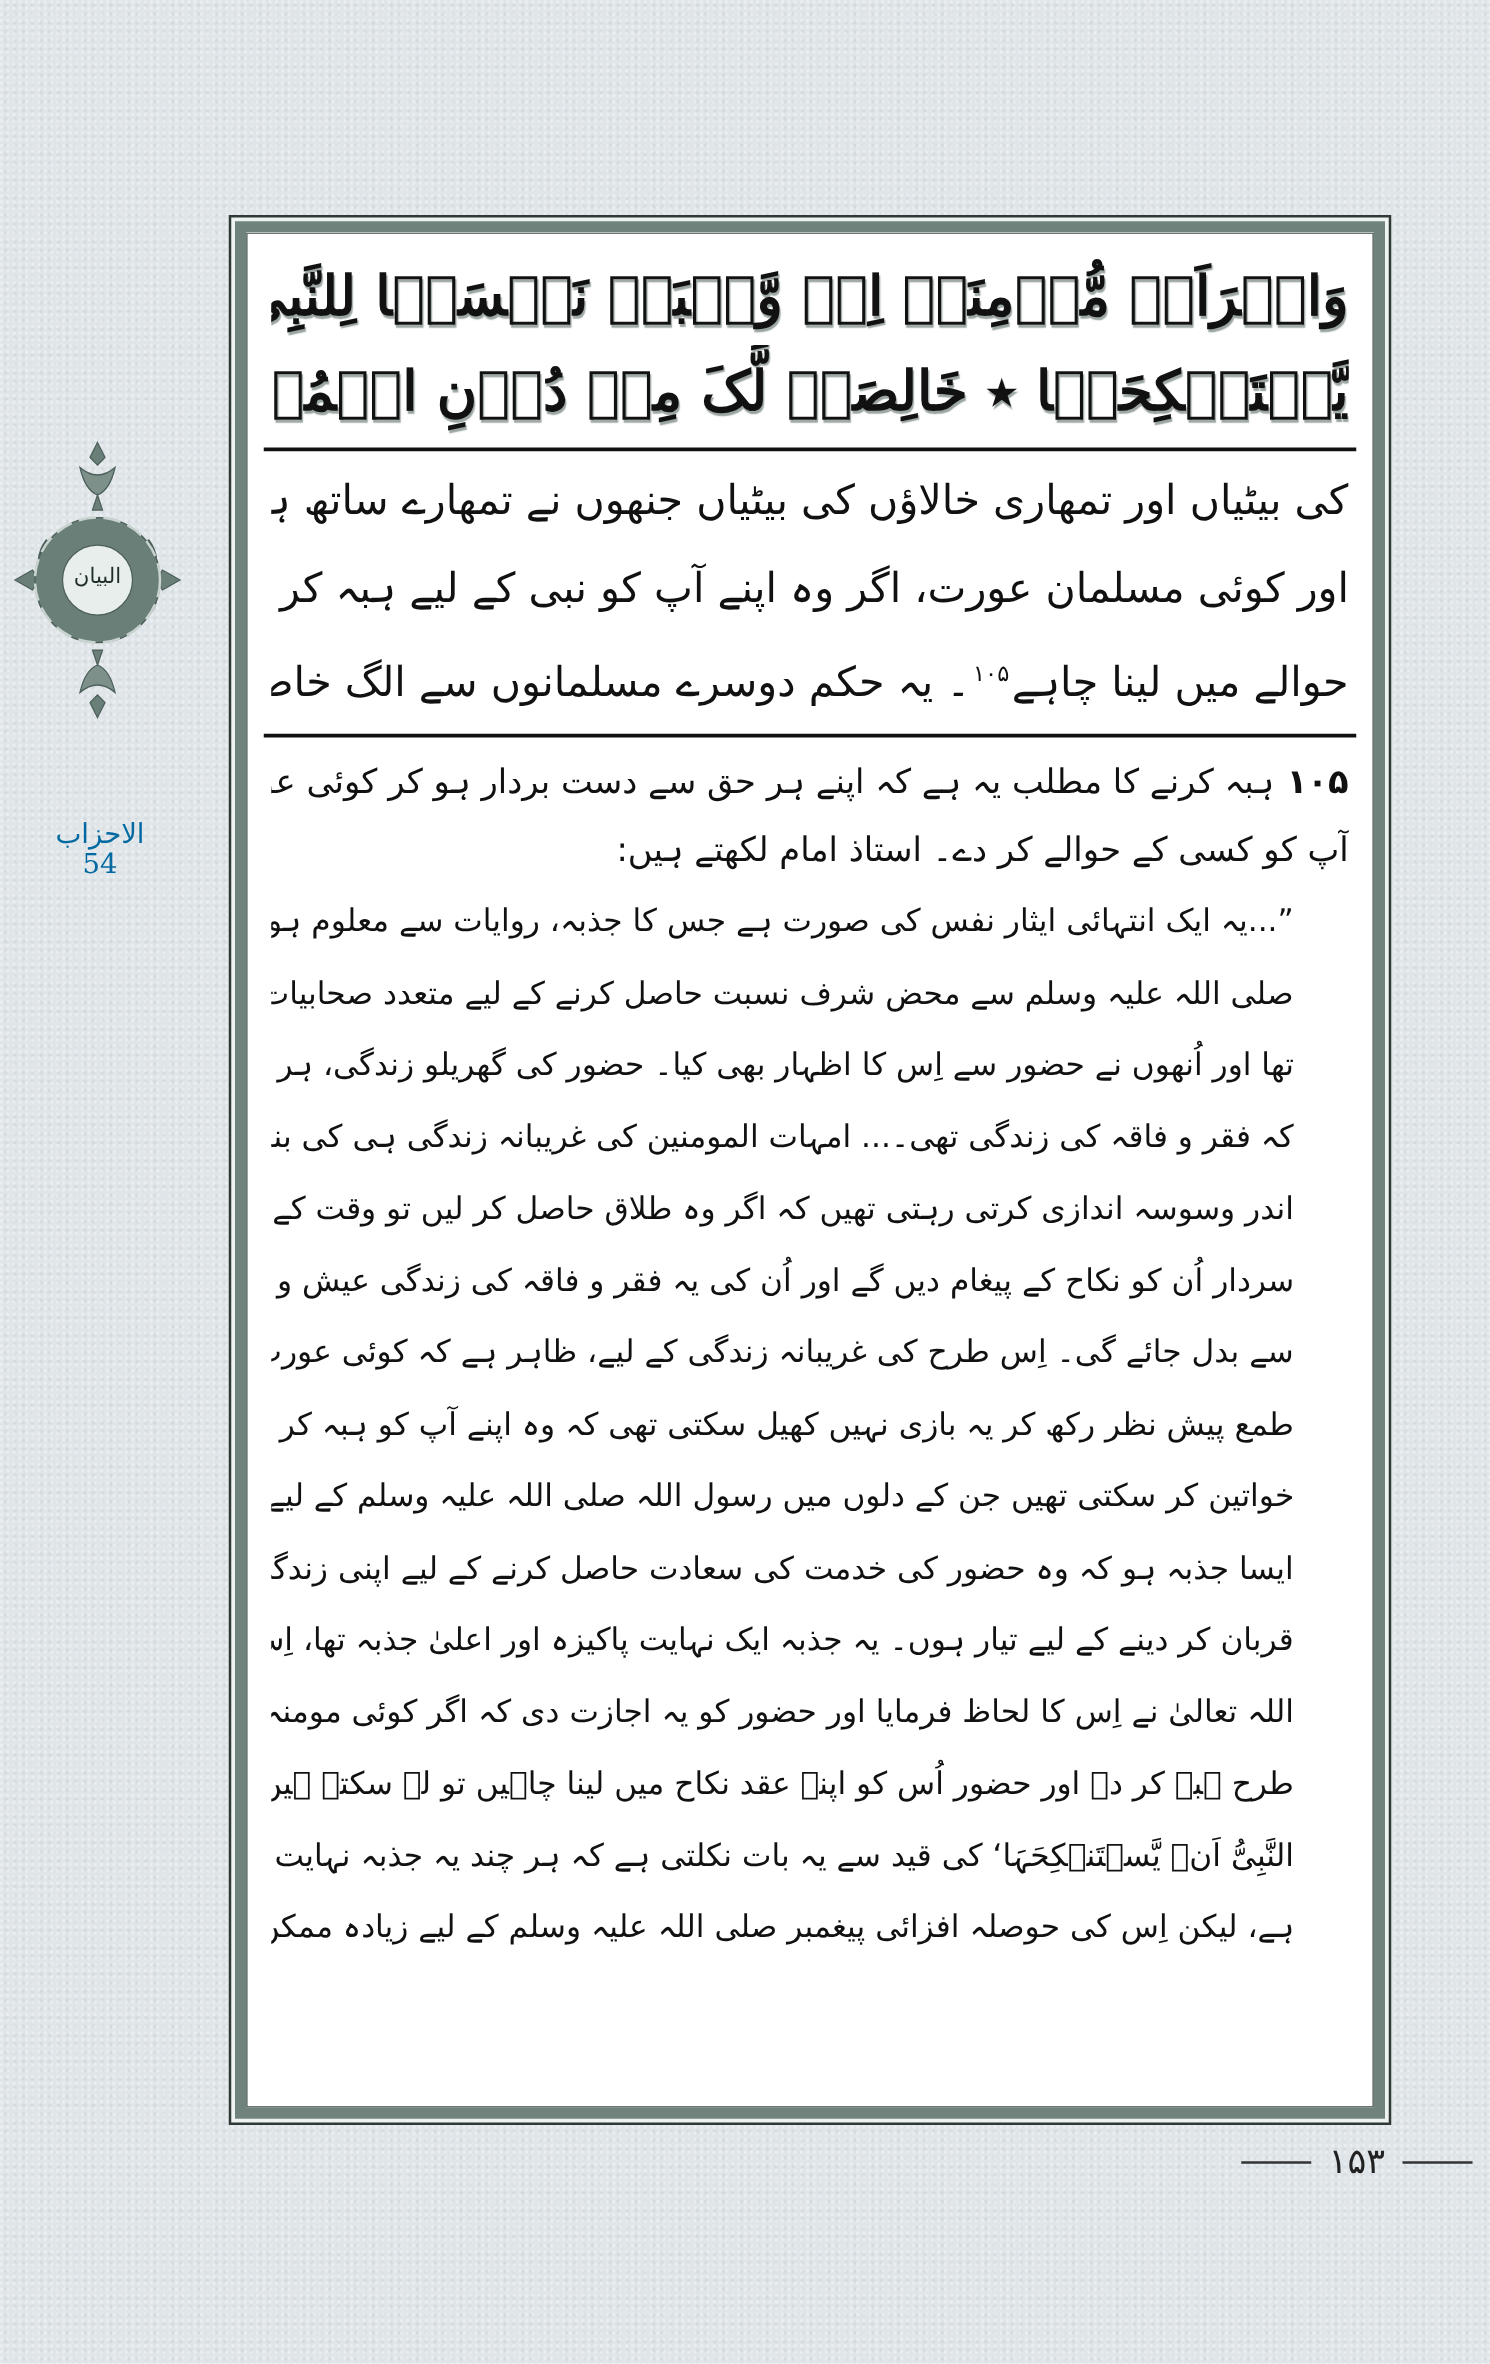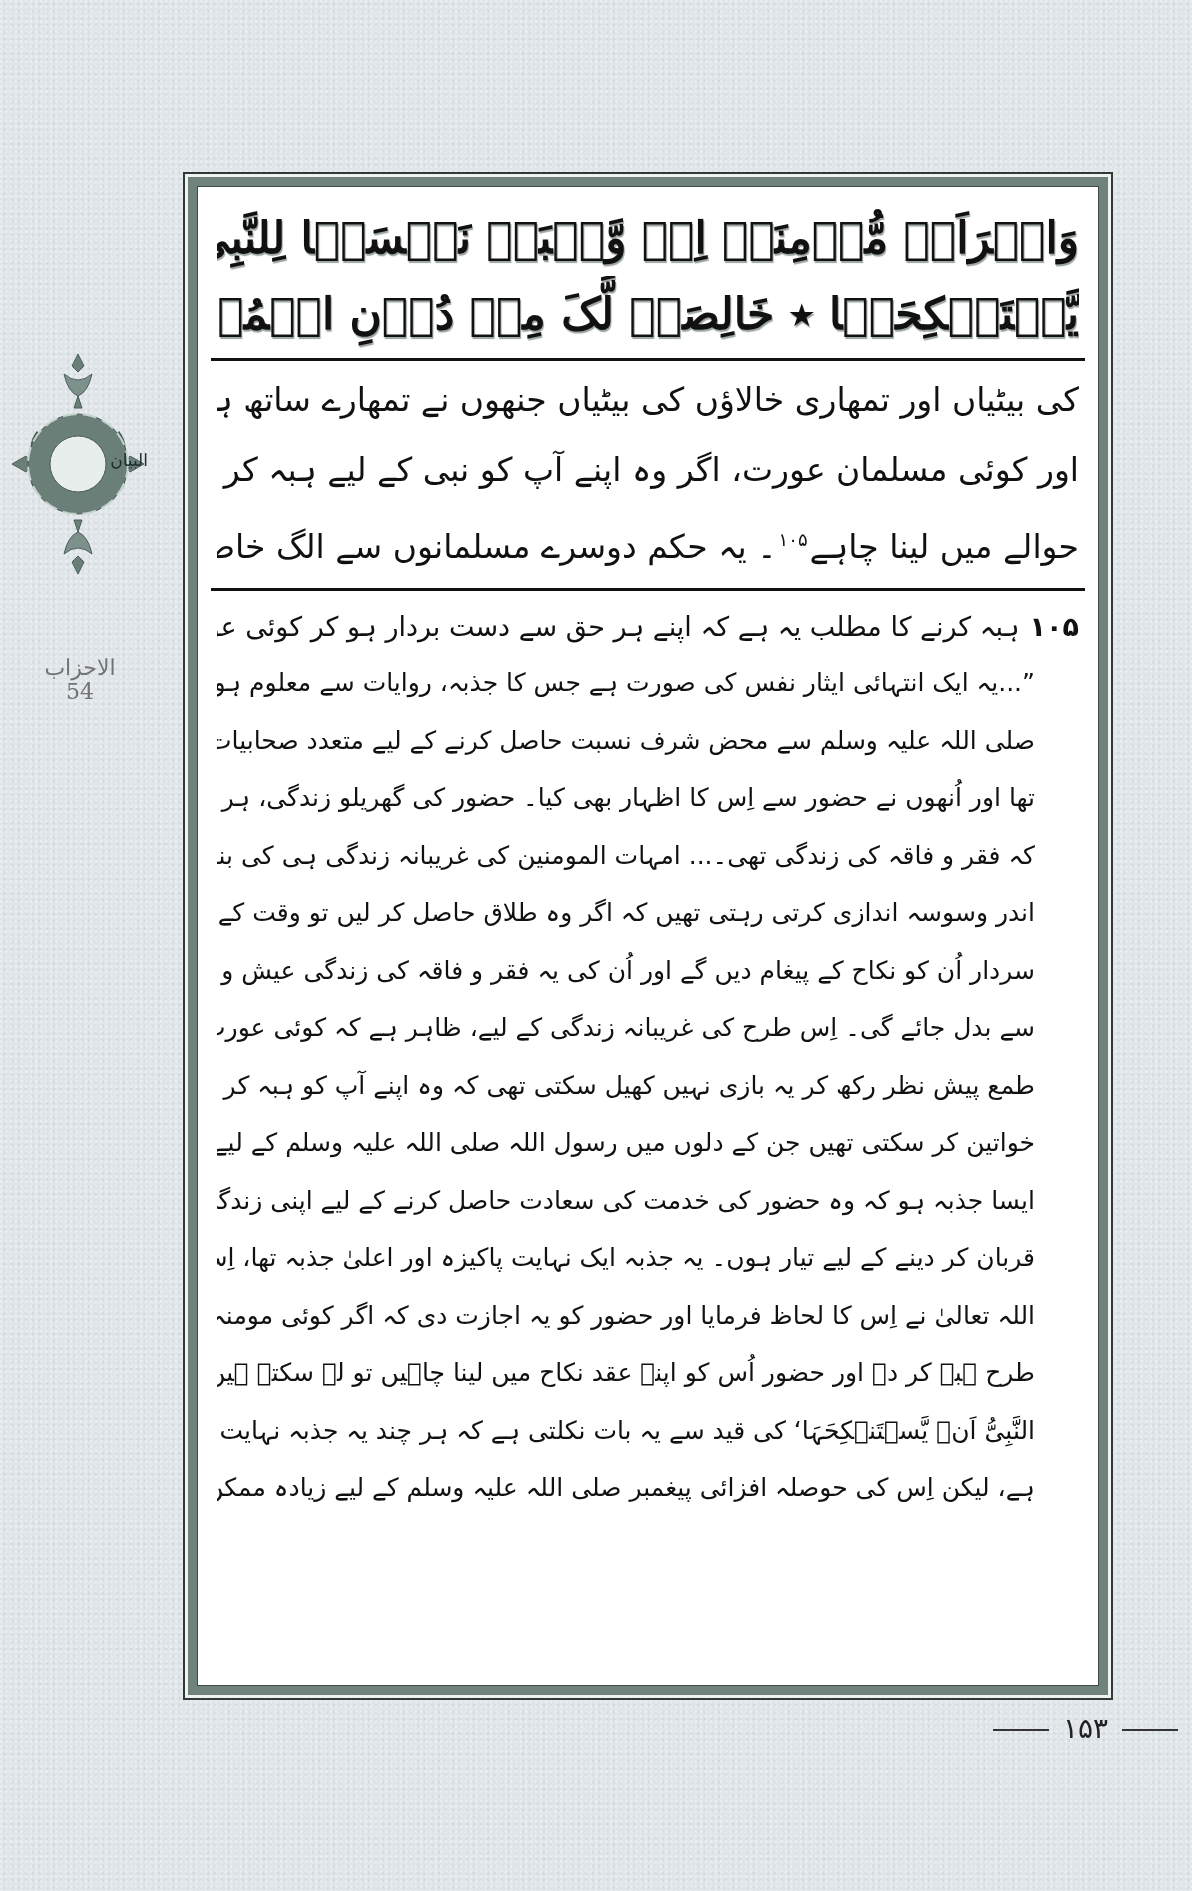--- a/index.html
+++ b/index.html
@@ -43,26 +43,26 @@
   .quote { font-size: 25px; line-height: 57.5px; padding: 0 50px 0 6px; }
   .quote .line { display: block; white-space: nowrap; overflow: hidden; text-align: justify; text-align-last: justify; }
   .quote .line.last { text-align-last: justify; }
   .page-number {
     position: absolute; top: 1712px; left: 0; width: 100%; text-align: right;
     font-size: 28px; color: #222; direction: ltr;
   }
   .page-number .dash { display: inline-block; width: 56px; border-top: 2px solid #333; vertical-align: middle; margin: 0 14px; }
   .medallion { position: absolute; left: 8px; top: 352px; width: 140px; height: 224px; }
   .medallion-label {
-    position: absolute; left: 0; top: 98px; width: 140px; text-align: right;
+    position: absolute; left: 0; top: 98px; width: 140px; text-align: center;
     font-size: 17px; font-family: "DejaVu Serif", serif; color: #1f2e2a; direction: rtl;
   }
   .surah-label {
     position: absolute; left: 20px; top: 656px; width: 120px; text-align: center;
-    font-family: "DejaVu Serif", serif; font-size: 22px; line-height: 24px; color: #737373; direction: rtl;
+    font-family: "DejaVu Serif", serif; font-size: 22px; line-height: 24px; color: #0369a1; direction: rtl;
   }
 </style>
 </head>
 <body>
 
 <div class="medallion">
   <svg width="140" height="224" viewBox="0 0 140 224">
     <g fill="#6b7f79" stroke="#4d5f5a" stroke-width="1">
 
       <path d="M70 2 L76 14 L70 20 L64 14 Z"></path>
@@ -108,20 +108,21 @@
       <div class="translation">
         <span class="line">کی بیٹیاں اور تمھاری خالاؤں کی بیٹیاں جنھوں نے تمھارے ساتھ ہجرت کی ہے</span>
         <span class="line">اور کوئی مسلمان عورت، اگر وہ اپنے آپ کو نبی کے لیے ہبہ کر دے، اگر نبی اُس کو</span>
         <span class="line"><span>حوالے میں لینا چاہے</span><sup class="fn-ref">۱۰۵</sup><span>۔ یہ حکم دوسرے مسلمانوں سے الگ خاص تمھارے لیے ہے</span></span>
       </div>
 
       <div class="rule"></div>
 
       <div class="notes">
         <span class="line"><span class="note-num">۱۰۵</span><span>ہبہ کرنے کا مطلب یہ ہے کہ اپنے ہر حق سے دست بردار ہو کر کوئی عورت اپنے</span></span>
+        <span class="line" style="text-align-last:right">آپ کو کسی کے حوالے کر دے۔ استاذ امام لکھتے ہیں:</span>
       </div>
 
       <div class="quote">
         <span class="line">”...یہ ایک انتہائی ایثار نفس کی صورت ہے جس کا جذبہ، روایات سے معلوم ہوتا ہے کہ نبی</span>
         <span class="line">صلی اللہ علیہ وسلم سے محض شرف نسبت حاصل کرنے کے لیے متعدد صحابیات کے اندر موجود</span>
         <span class="line">تھا اور اُنھوں نے حضور سے اِس کا اظہار بھی کیا۔ حضور کی گھریلو زندگی، ہر شخص کو معلوم ہے</span>
         <span class="line">کہ فقر و فاقہ کی زندگی تھی۔... امہات المومنین کی غریبانہ زندگی ہی کی بنا پر منافقات اُن کے</span>
         <span class="line">اندر وسوسہ اندازی کرتی رہتی تھیں کہ اگر وہ طلاق حاصل کر لیں تو وقت کے بڑے بڑے</span>
         <span class="line">سردار اُن کو نکاح کے پیغام دیں گے اور اُن کی یہ فقر و فاقہ کی زندگی عیش و عشرت کی زندگی</span>
         <span class="line">سے بدل جائے گی۔ اِس طرح کی غریبانہ زندگی کے لیے، ظاہر ہے کہ کوئی عورت دنیا کی کوئی</span>

